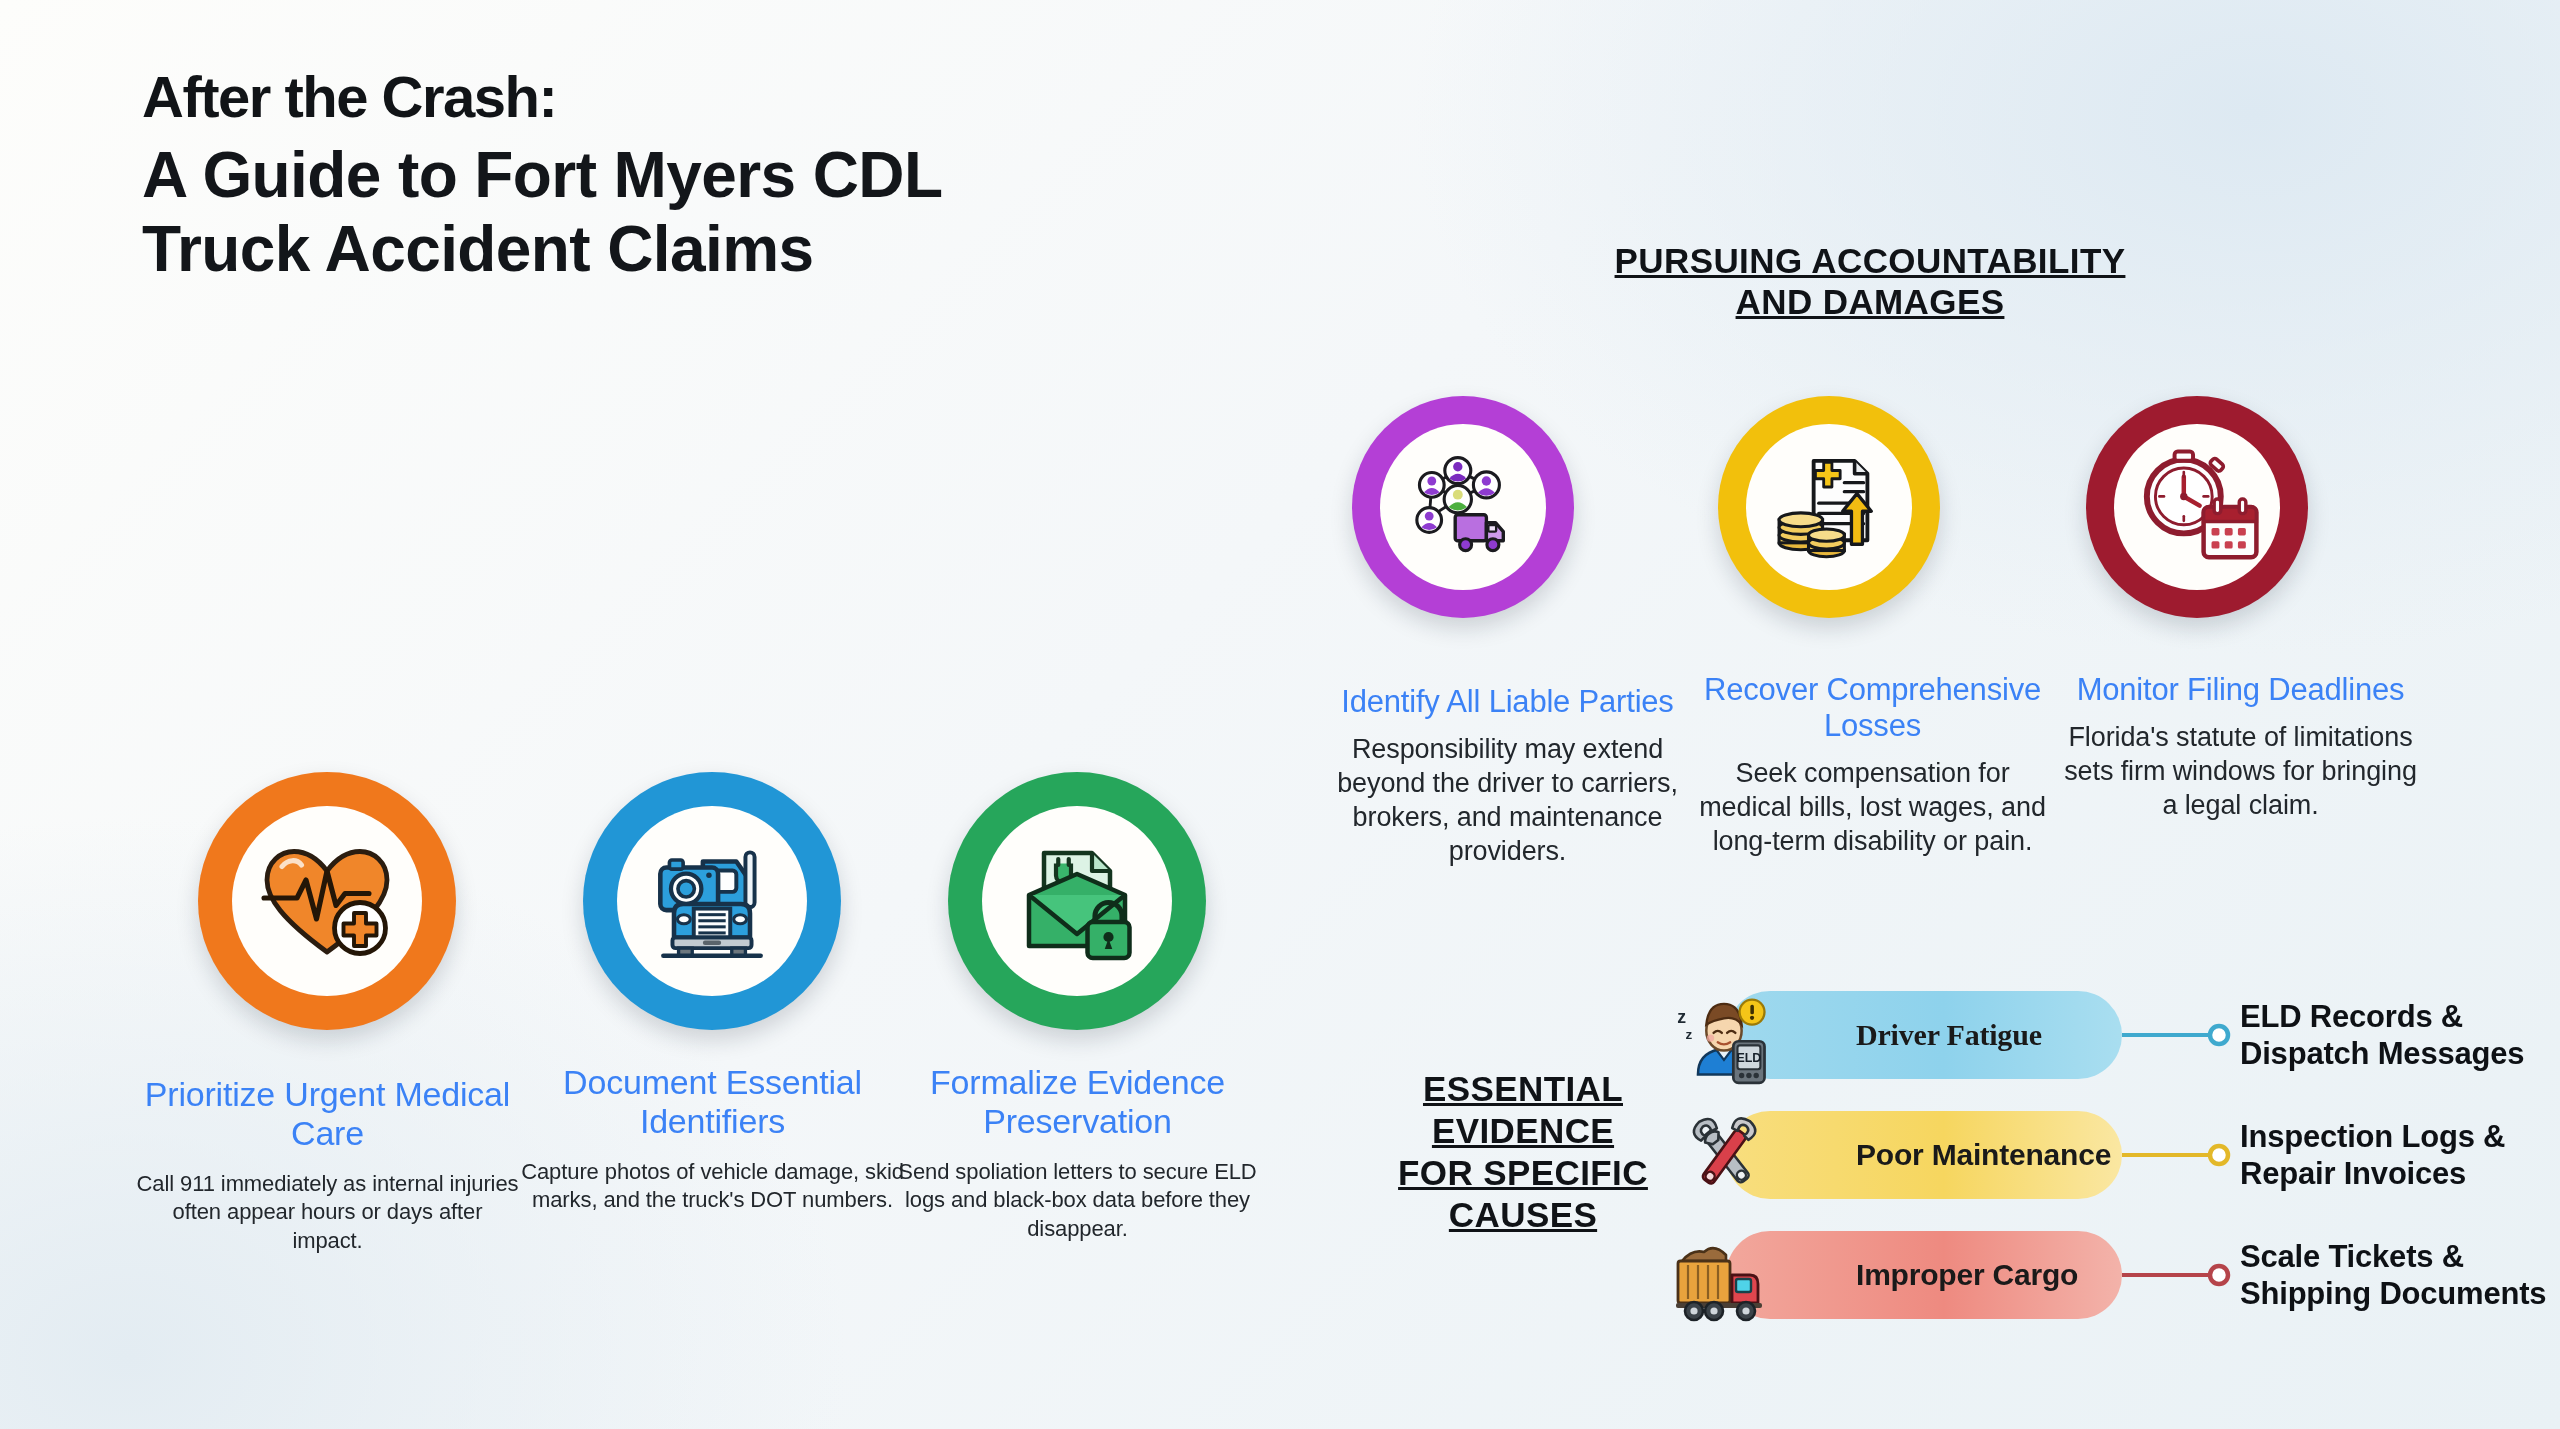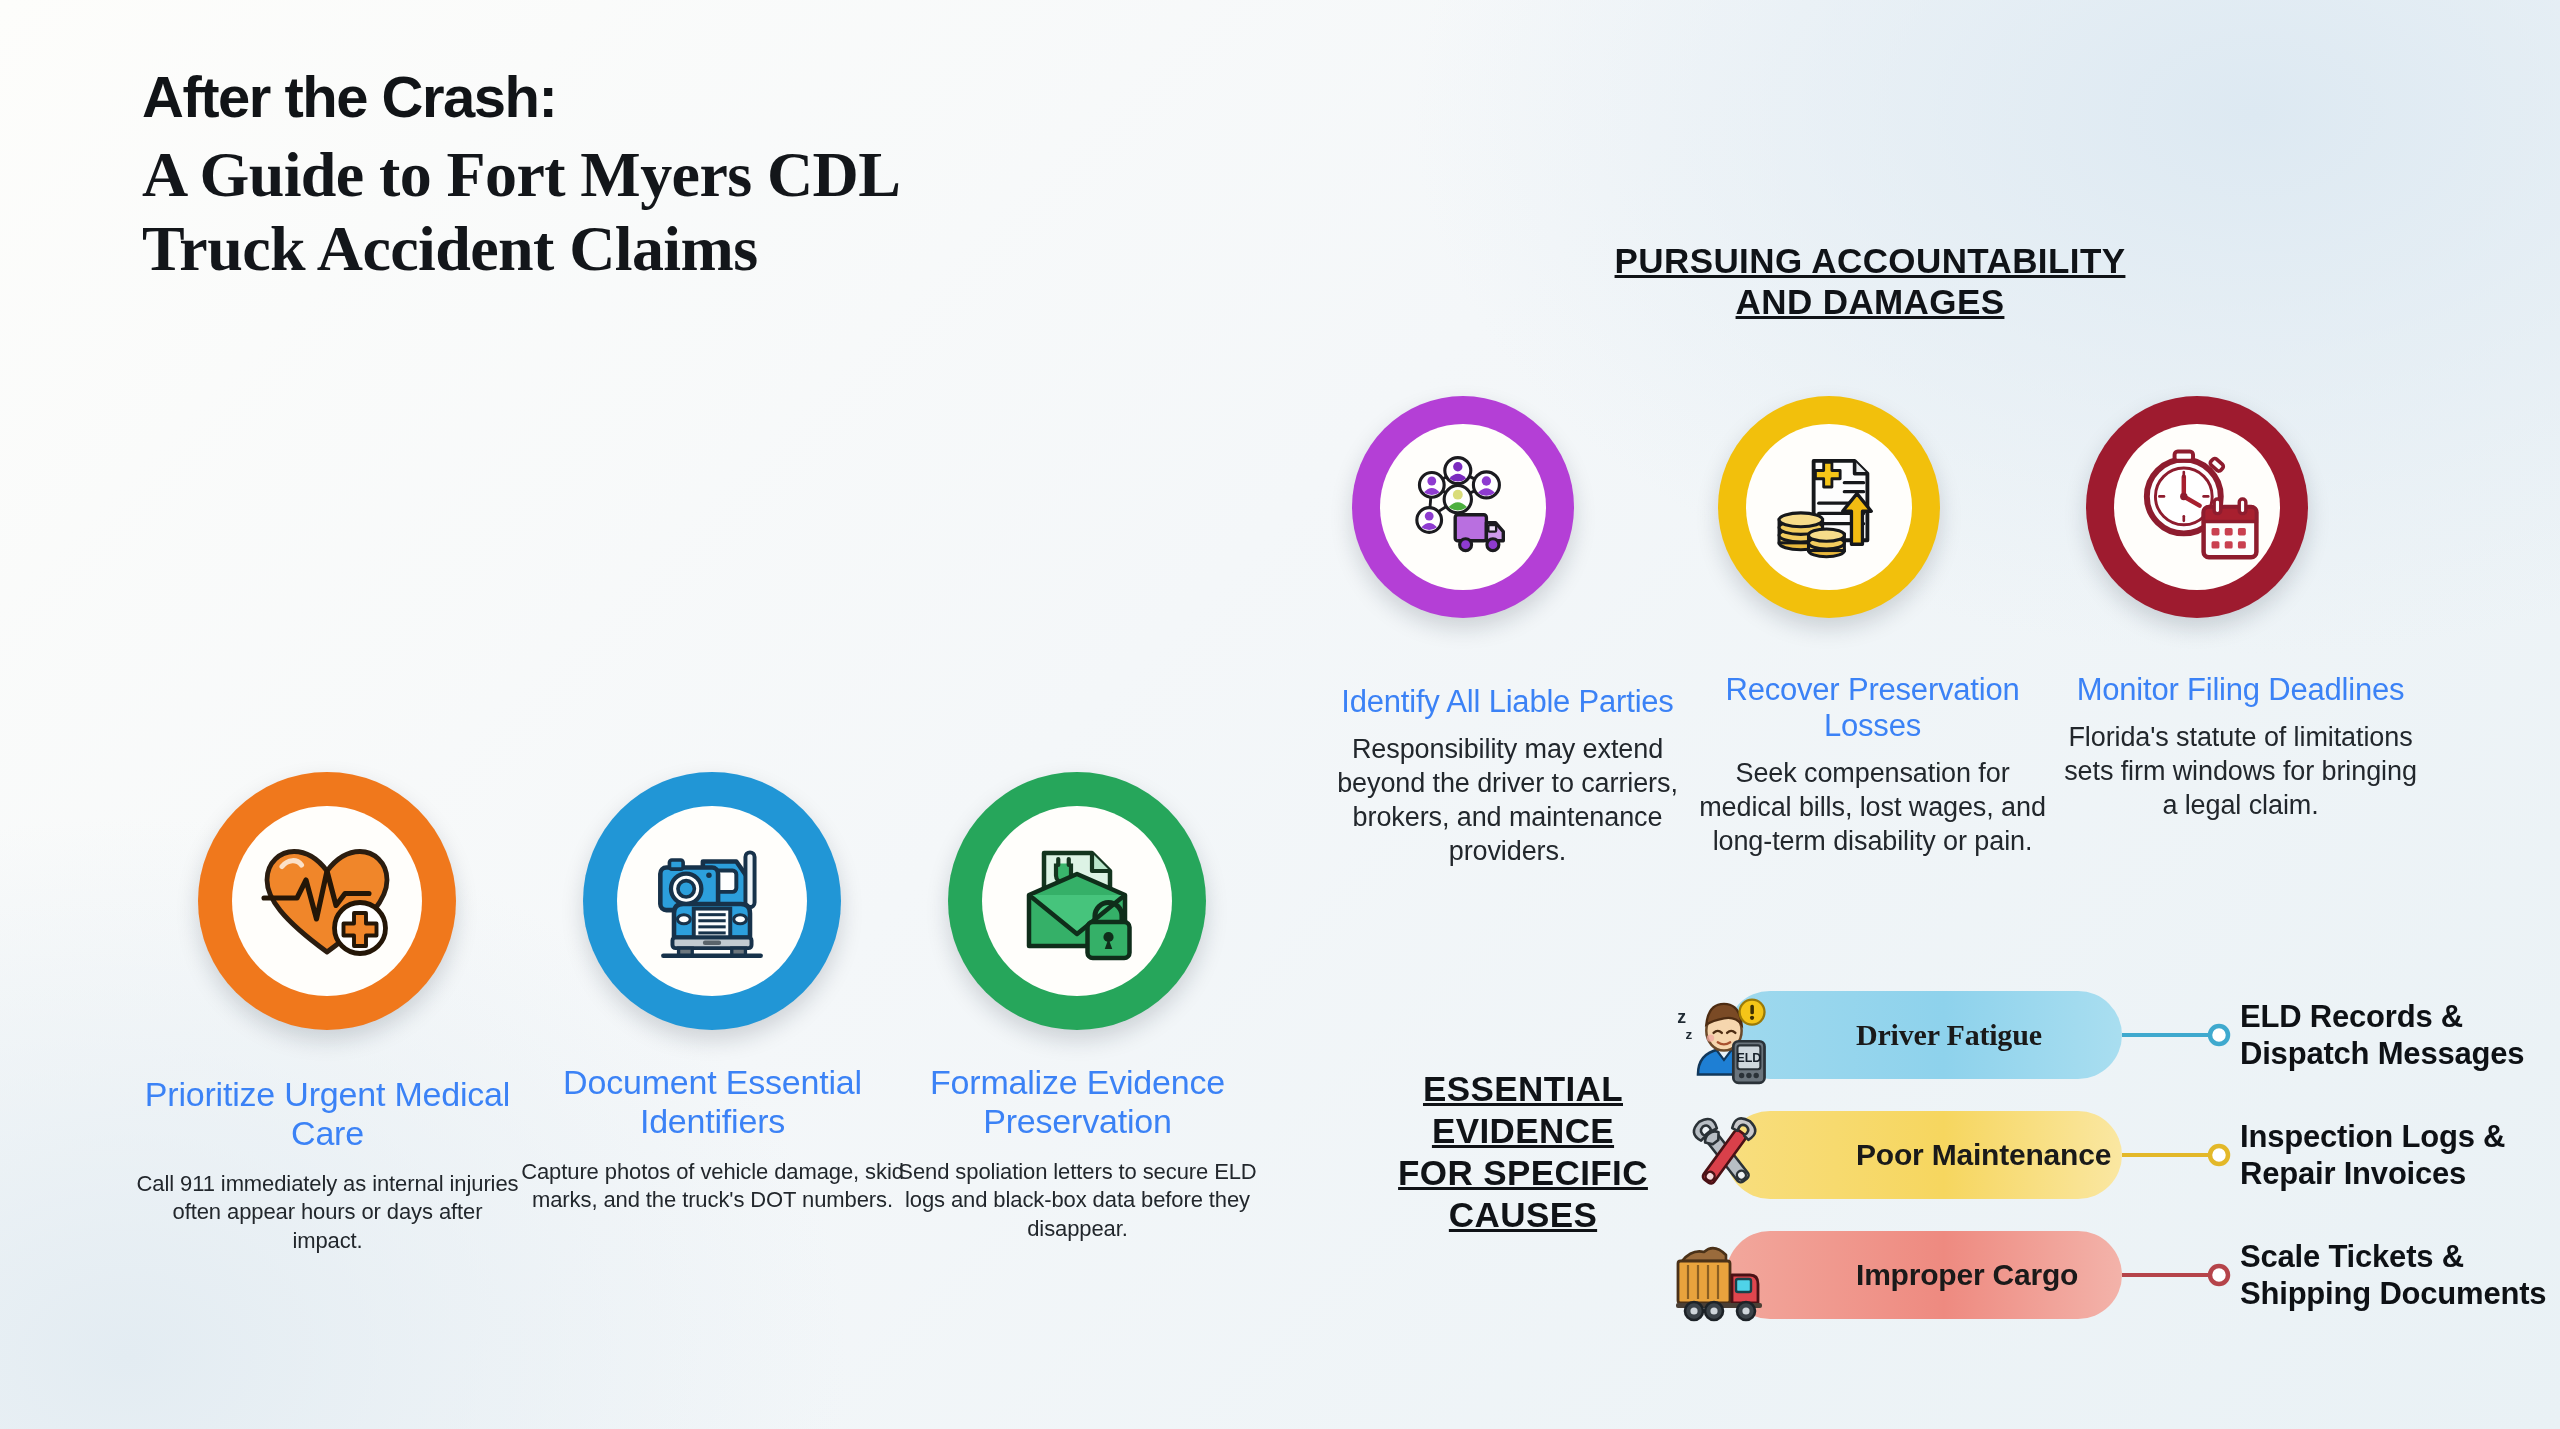--- a/index.html
+++ b/index.html
@@ -17,21 +17,21 @@
   .stage{position:relative;width:2560px;height:1429px;}
 
   
   #title-block{position:absolute;left:142px;top:68px;width:1120px;}
   #title-main{
     font-size:58px;font-weight:bold;letter-spacing:-1.5px;line-height:1.0;
     color:#111417;margin:0 0 12px 0;
   }
   .title-sub-line{
     font-size:64px;font-weight:bold;letter-spacing:-0.6px;line-height:1.16;
-    color:#13161a;margin:0;font-family:Liberation Serif, serif;
+    color:#13161a;margin:0;
   }
 
   
   .section-head{
     font-size:35px;font-weight:bold;letter-spacing:0.4px;line-height:1.18;
     color:#101317;text-transform:uppercase;position:absolute;text-decoration:underline;
   }
   #head-immediate{left:140px;top:632px;width:430px;}
   #head-pursuing{left:1520px;top:240px;width:700px;text-align:center;}
   #head-evidence{left:1378px;top:1068px;width:290px;text-align:center;line-height:1.2;}
@@ -333,21 +333,21 @@
   <div class="card" id="card-evidence">
     <p class="card-title">Formalize Evidence Preservation</p>
     <p class="card-body">Send spoliation letters to secure ELD logs and black-box data before they disappear.</p>
   </div>
 
   <div class="card sm" id="card-liable">
     <p class="card-title">Identify All Liable Parties</p>
     <p class="card-body">Responsibility may extend beyond the driver to carriers, brokers, and maintenance providers.</p>
   </div>
   <div class="card sm" id="card-losses">
-    <p class="card-title">Recover Preservation Losses</p>
+    <p class="card-title">Recover Comprehensive Losses</p>
     <p class="card-body">Seek compensation for medical bills, lost wages, and long-term disability or pain.</p>
   </div>
   <div class="card sm" id="card-deadlines">
     <p class="card-title">Monitor Filing Deadlines</p>
     <p class="card-body">Florida's statute of limitations sets firm windows for bringing a legal claim.</p>
   </div>
 
   <div id="evidence-rows">
 
     <div class="ev-row">

